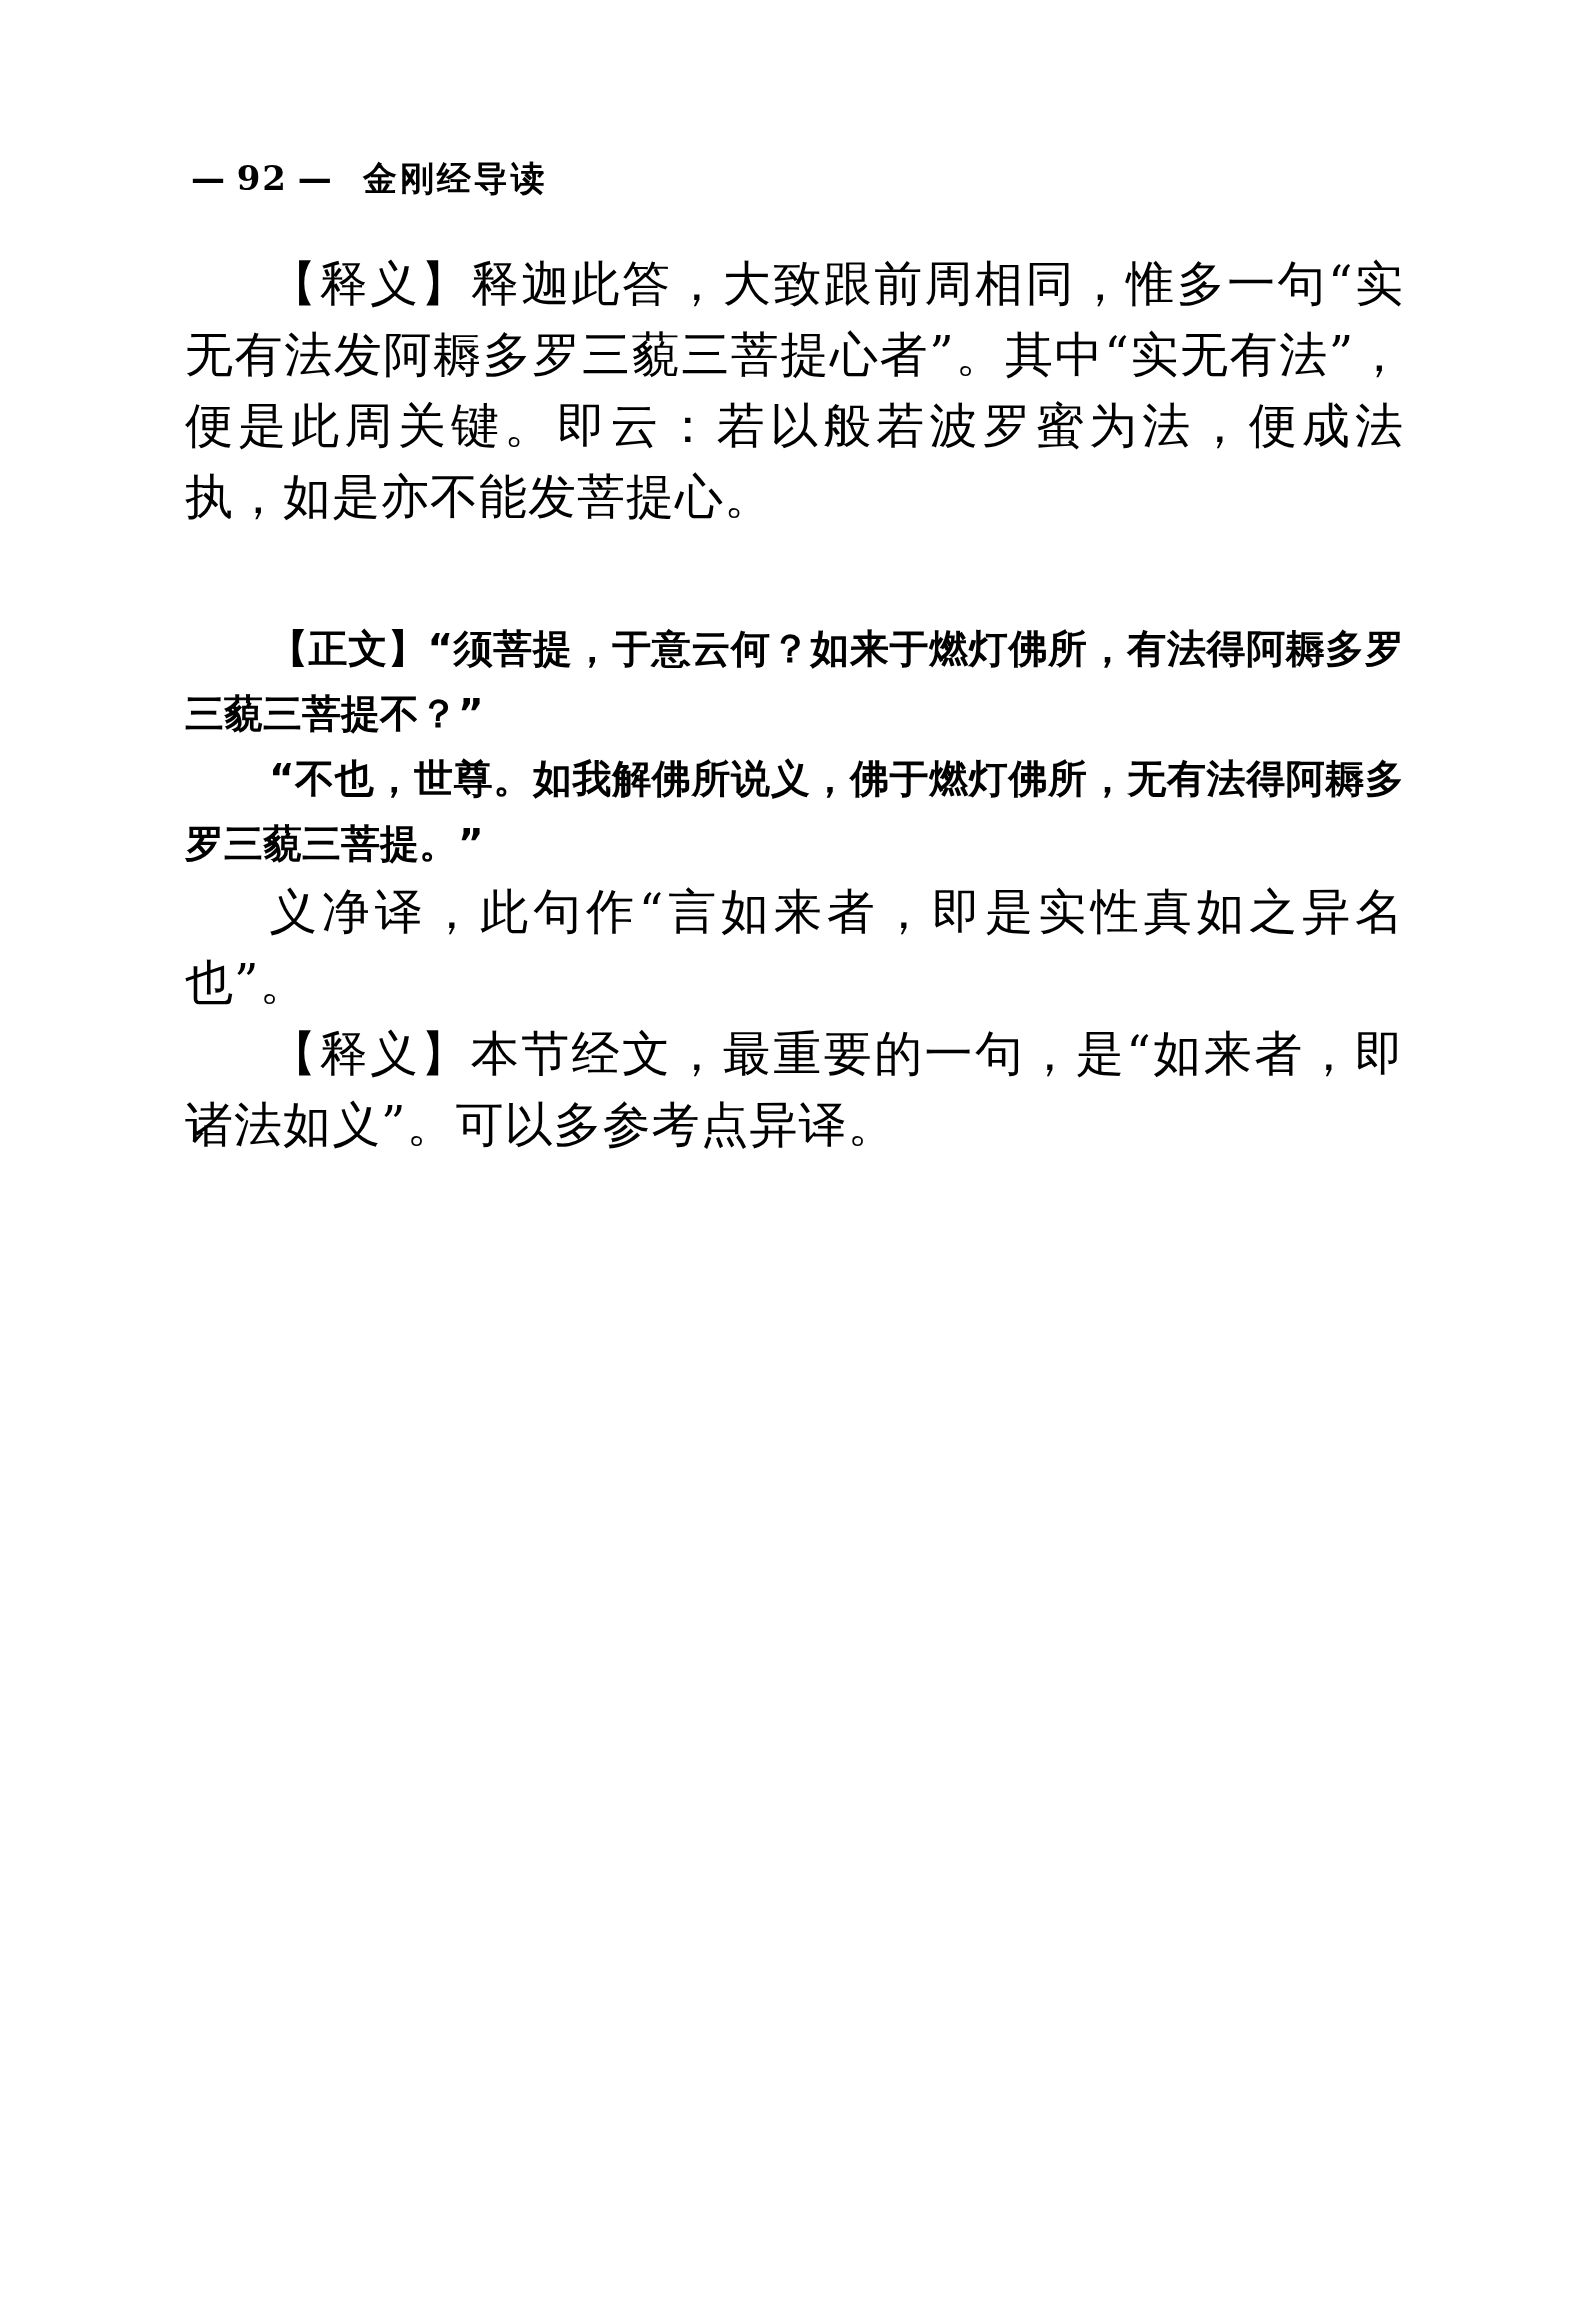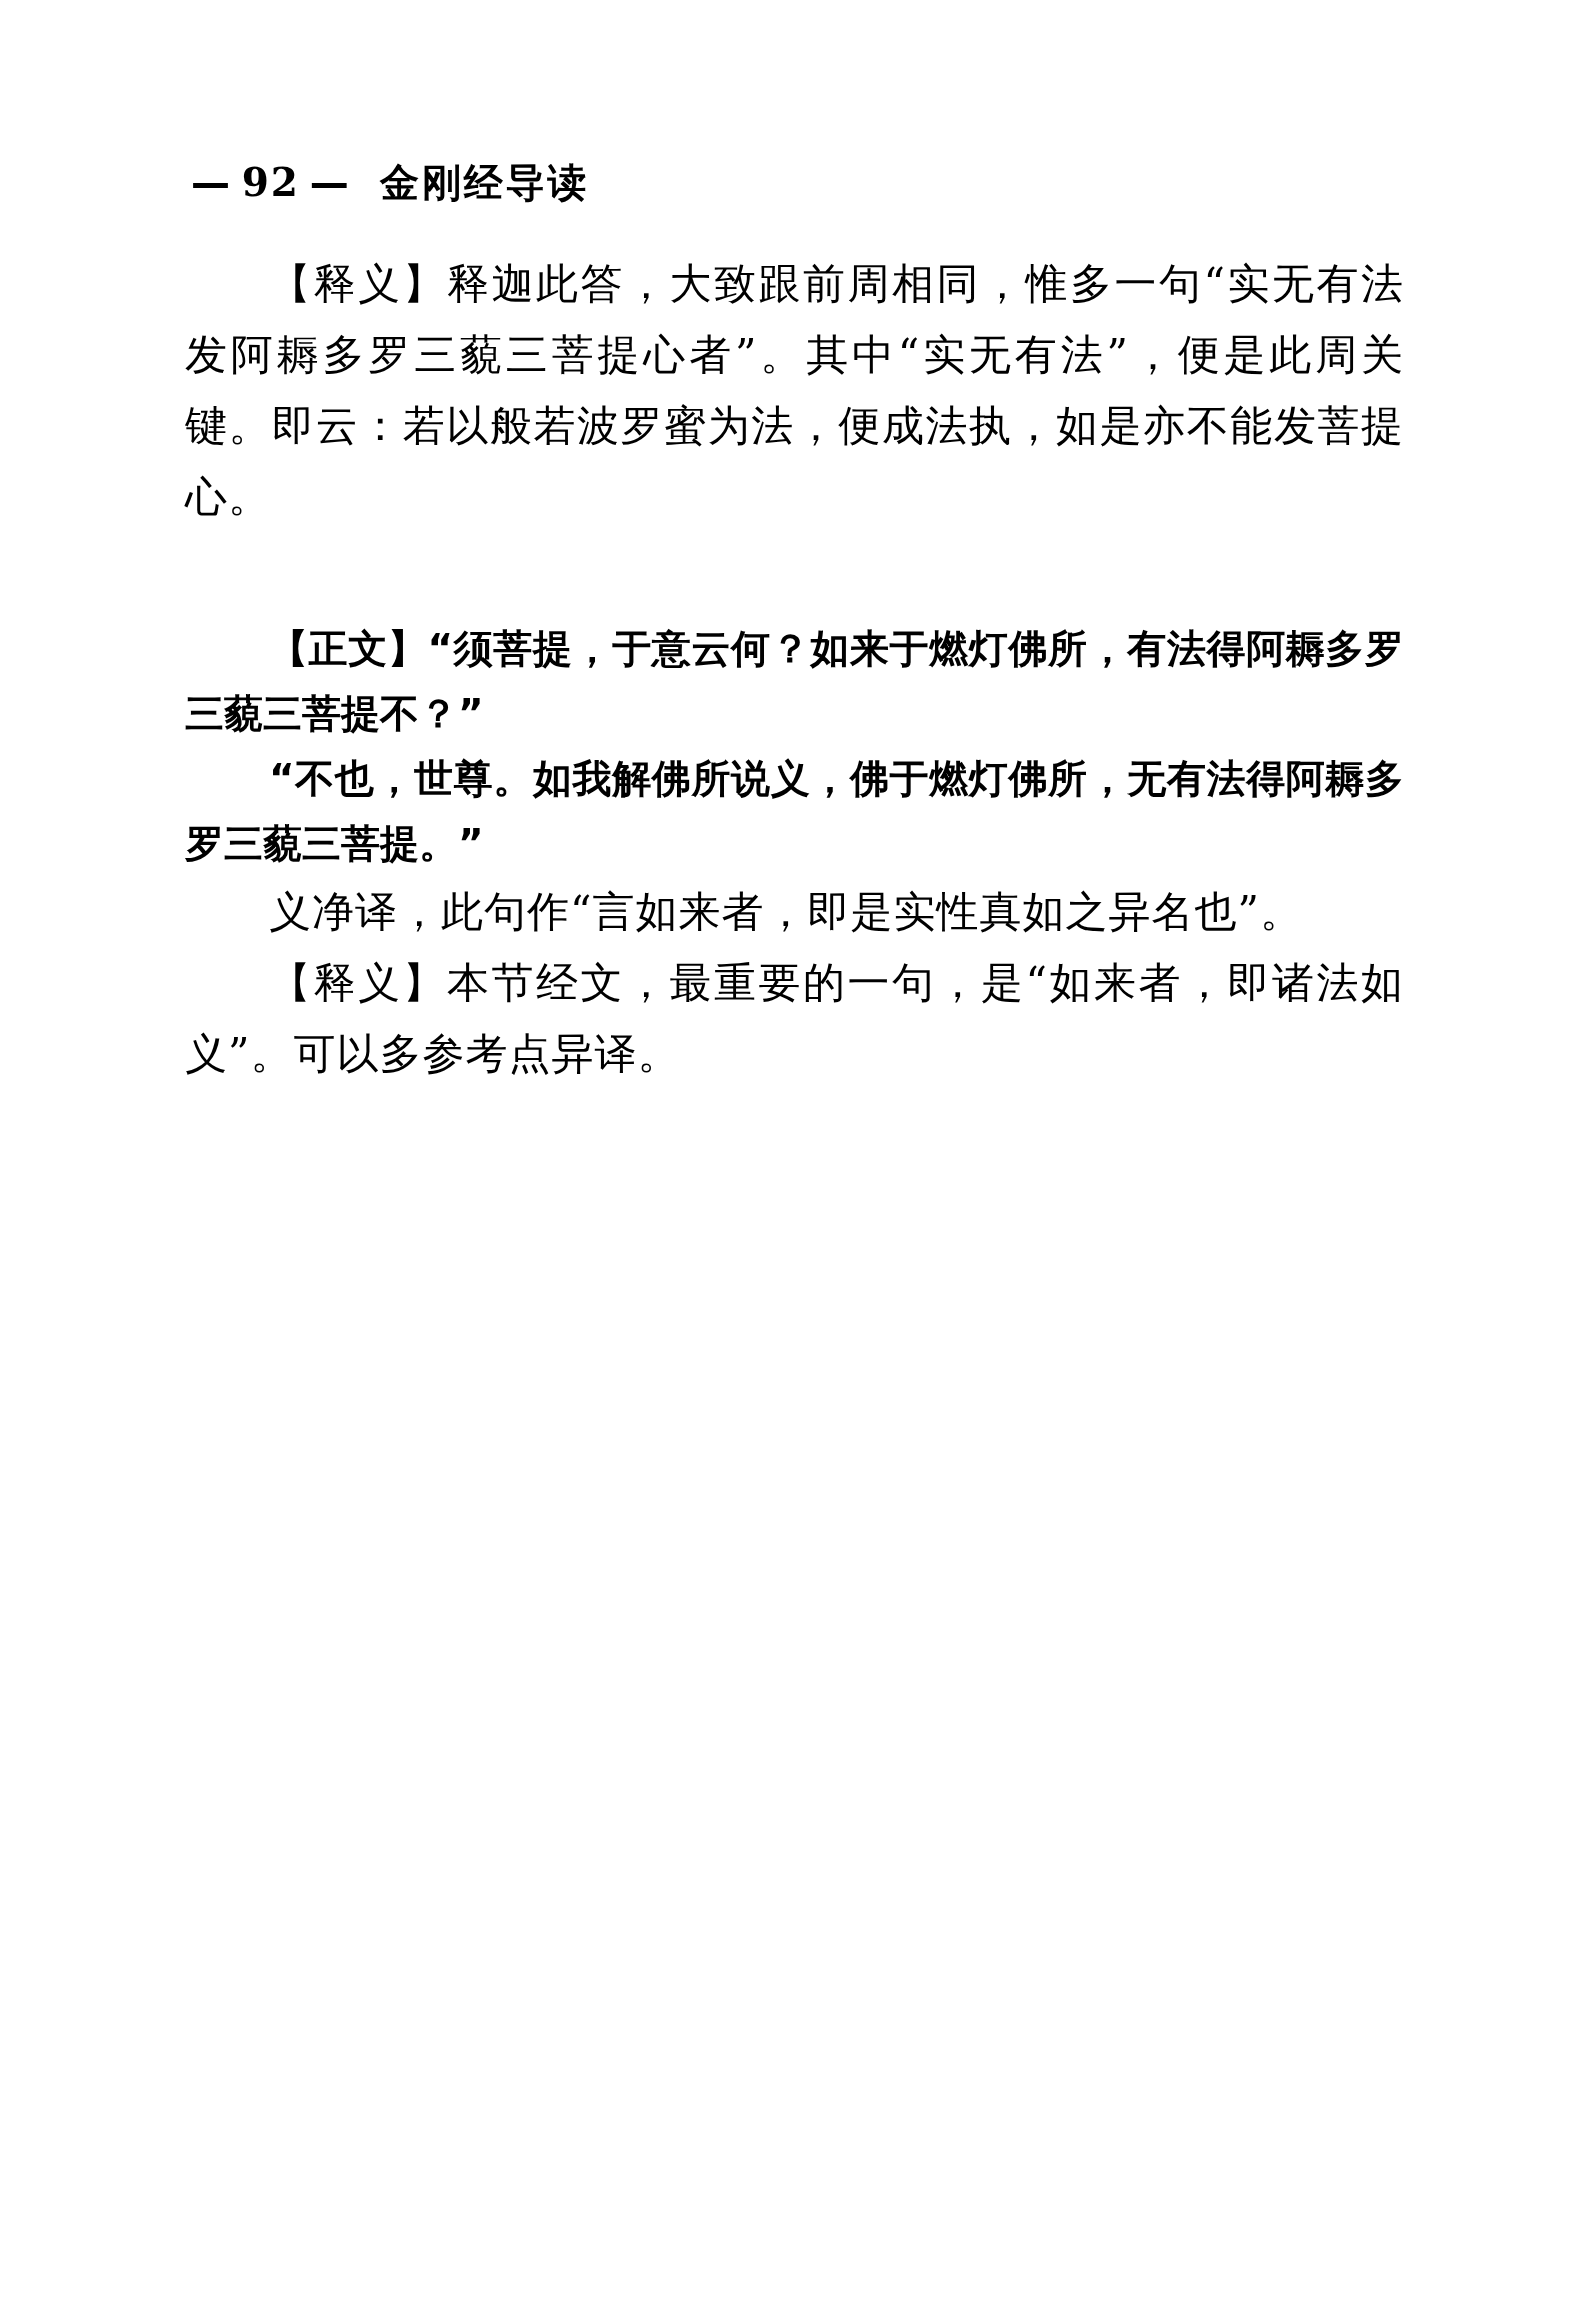--- a/index.html
+++ b/index.html
@@ -18,21 +18,21 @@
     position: relative;
     width: 1592px;
     height: 2309px;
     box-sizing: border-box;
   }
   .header {
     position: absolute;
     top: 156px;
     left: 185px;
     font-family: "DejaVu Sans", sans-serif;
-    font-size: 39px;
+    font-size: 34px;
     font-weight: bold;
     letter-spacing: 2px;
     white-space: nowrap;
   }
   .header .dash {
     display: inline-block;
     margin: 0 5.9px;
   }
   .header .pagenum {
     display: inline-block;
@@ -49,21 +49,21 @@
     top: 244px;
     left: 185px;
     width: 1219px;
   }
   p {
     margin: 0;
     padding: 0;
   }
   .p-serif {
     font-family: "DejaVu Serif", serif;
-    font-size: 42px;
+    font-size: 48px;
     line-height: 71px;
     text-align: justify;
     letter-spacing: 1px;
   }
   .p-sans {
     font-family: "DejaVu Sans", sans-serif;
     font-weight: bold;
     font-size: 39px;
     line-height: 65px;
     text-align: justify;

